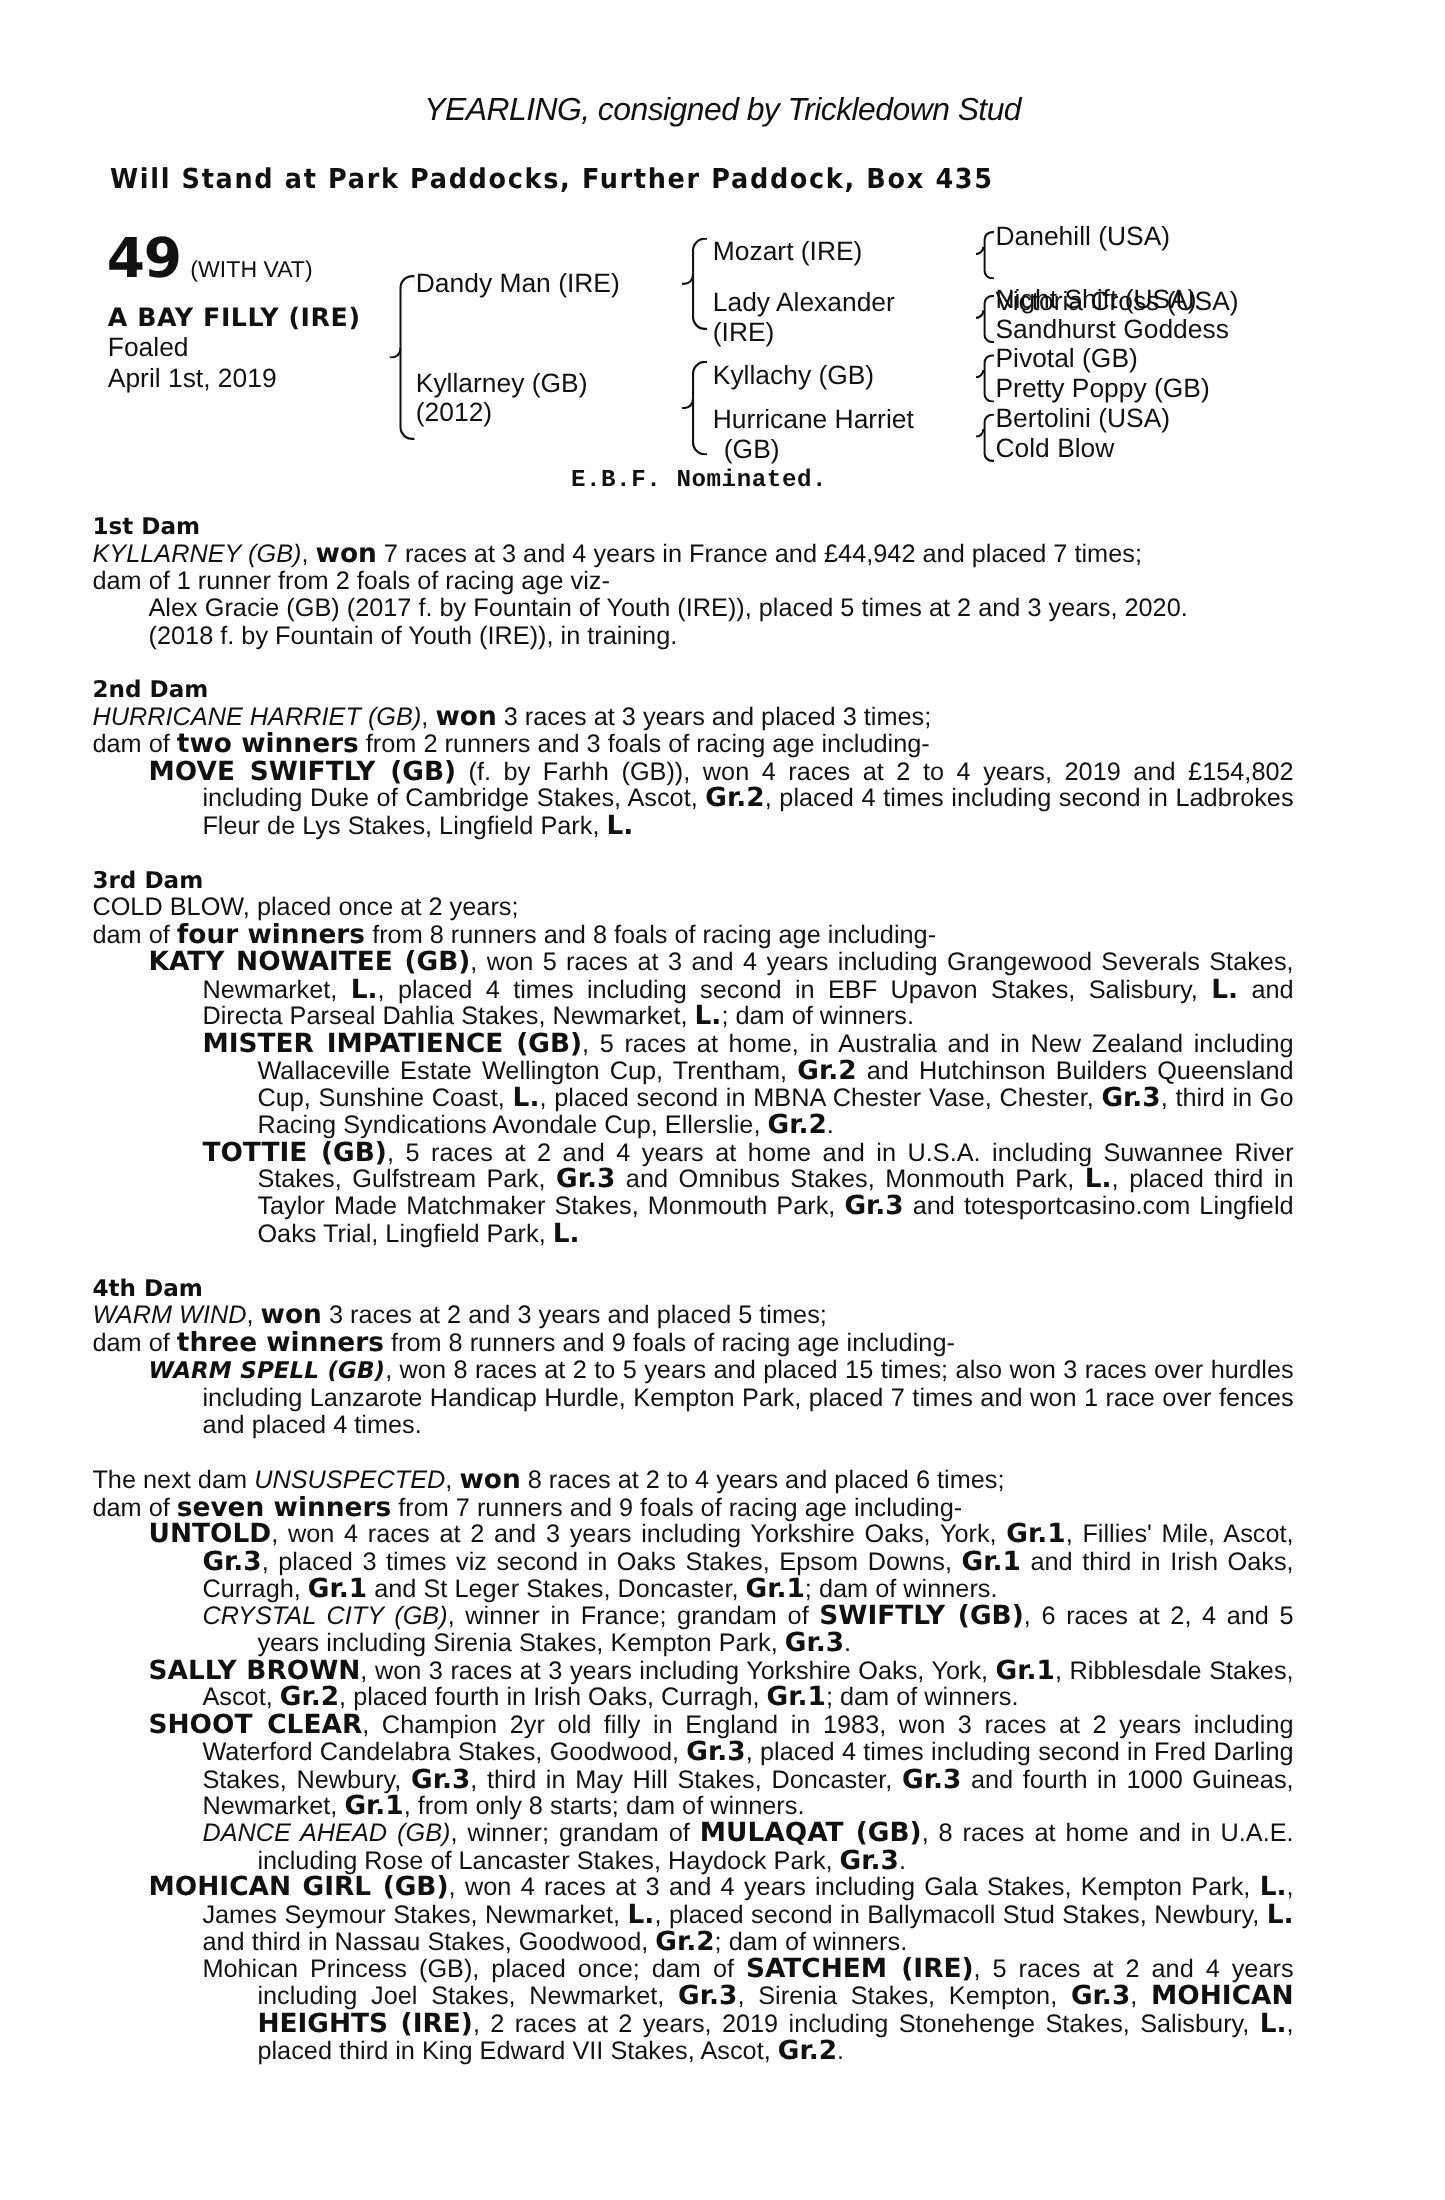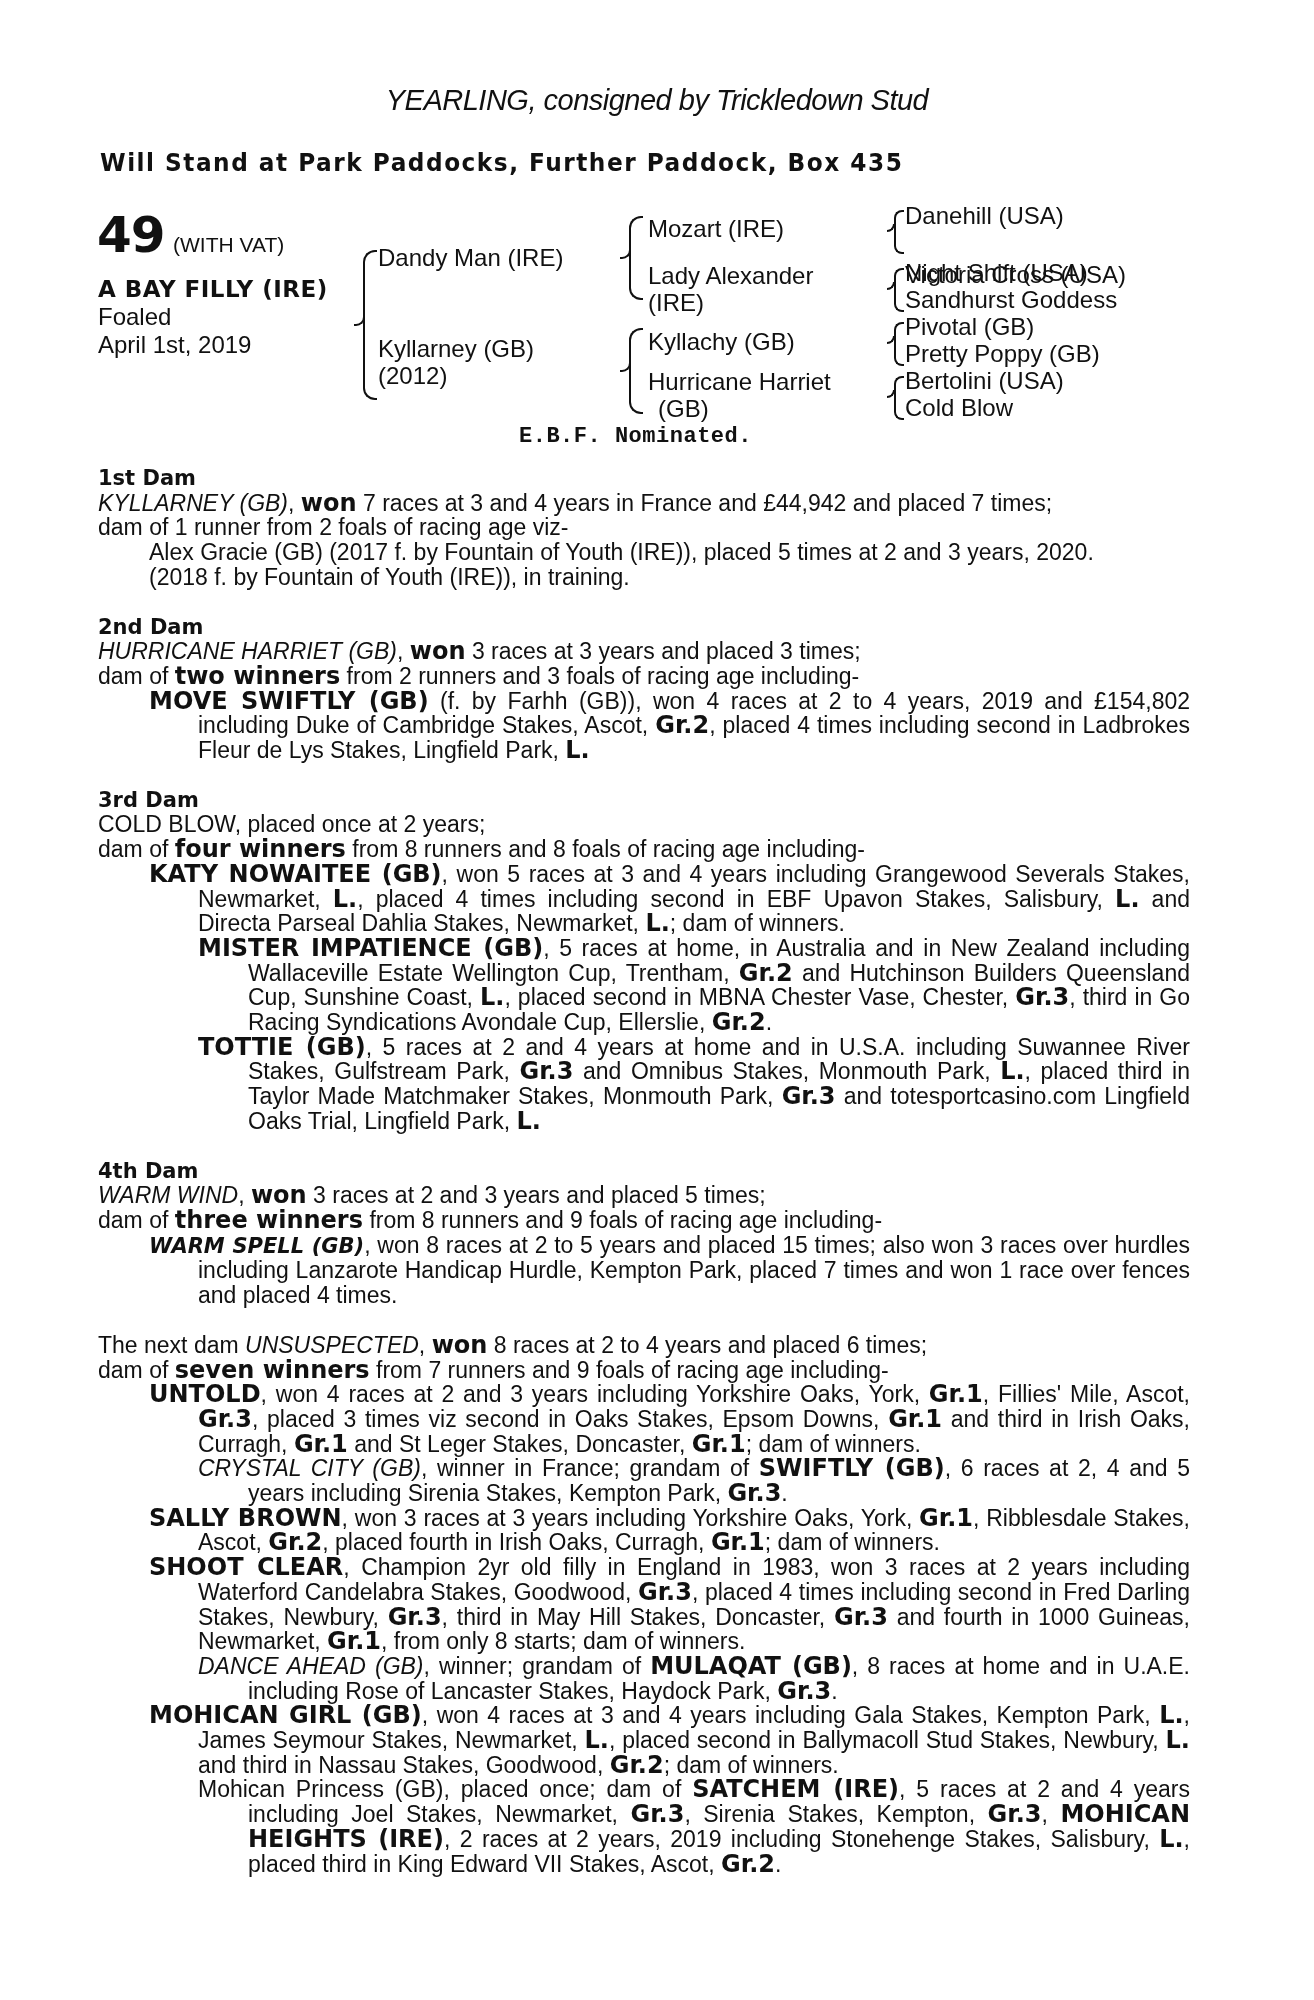--- a/index.html
+++ b/index.html
@@ -28,21 +28,21 @@
   .brace-small { width: 8px; border-radius: 8px 0 0 8px; }
   .brace-mid {
     position: absolute; left: -11px; width: 9px; height: 9px;
     border-right: 2px solid #111; border-bottom: 2px solid #111;
     border-radius: 0 0 9px 0; background: #fff;
   }
   .ebf {
     position: absolute; top: 424px; left: 519px; font-family: Liberation Mono, monospace;
     font-weight: bold; font-size: 22px; letter-spacing: 0.5px;
   }
-  .body-text { position: absolute; left: 98px; width: 1092px; font-size: 23px; line-height: 24.7px; }
+  .body-text { position: absolute; left: 84px; width: 1092px; font-size: 23px; line-height: 24.7px; }
   .sec { margin-bottom: 25px; }
   .sec-head { font-family: "DejaVu Sans", sans-serif; font-weight: bold; font-size: 21px; }
   .line { white-space: nowrap; }
   .entry { text-align: justify; text-align-last: left; }
   .i1 { padding-left: 51px; text-indent: 0; }
   .i1h { padding-left: 100px; text-indent: -49px; }
   .i2h { padding-left: 150px; text-indent: -50px; }
   .bh { font-family: "DejaVu Sans", sans-serif; font-weight: bold; font-size: 24px; }
   .it { font-style: italic; }
   .bi { font-weight: bold; font-style: italic; font-family: "DejaVu Sans", sans-serif; font-size: 21px; }

